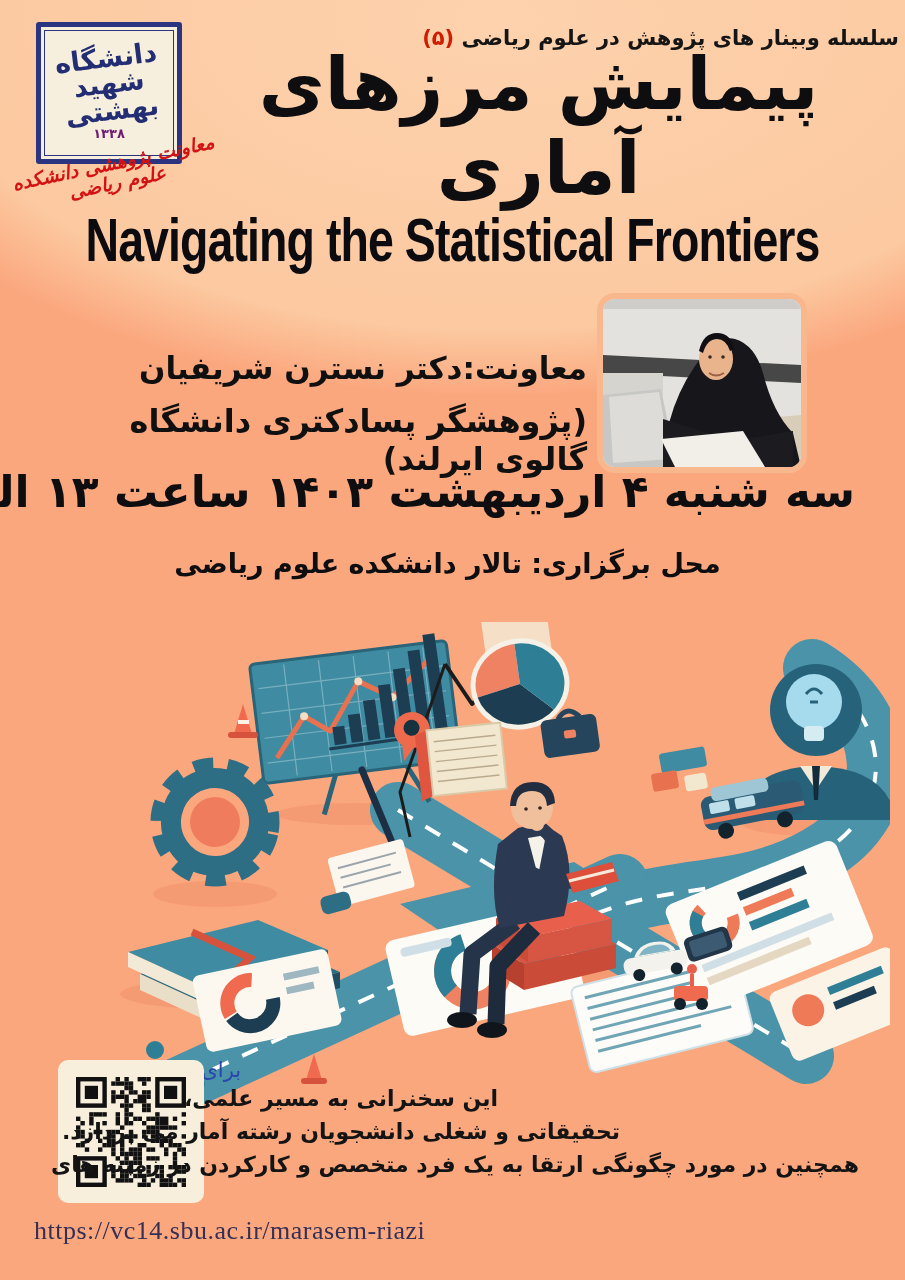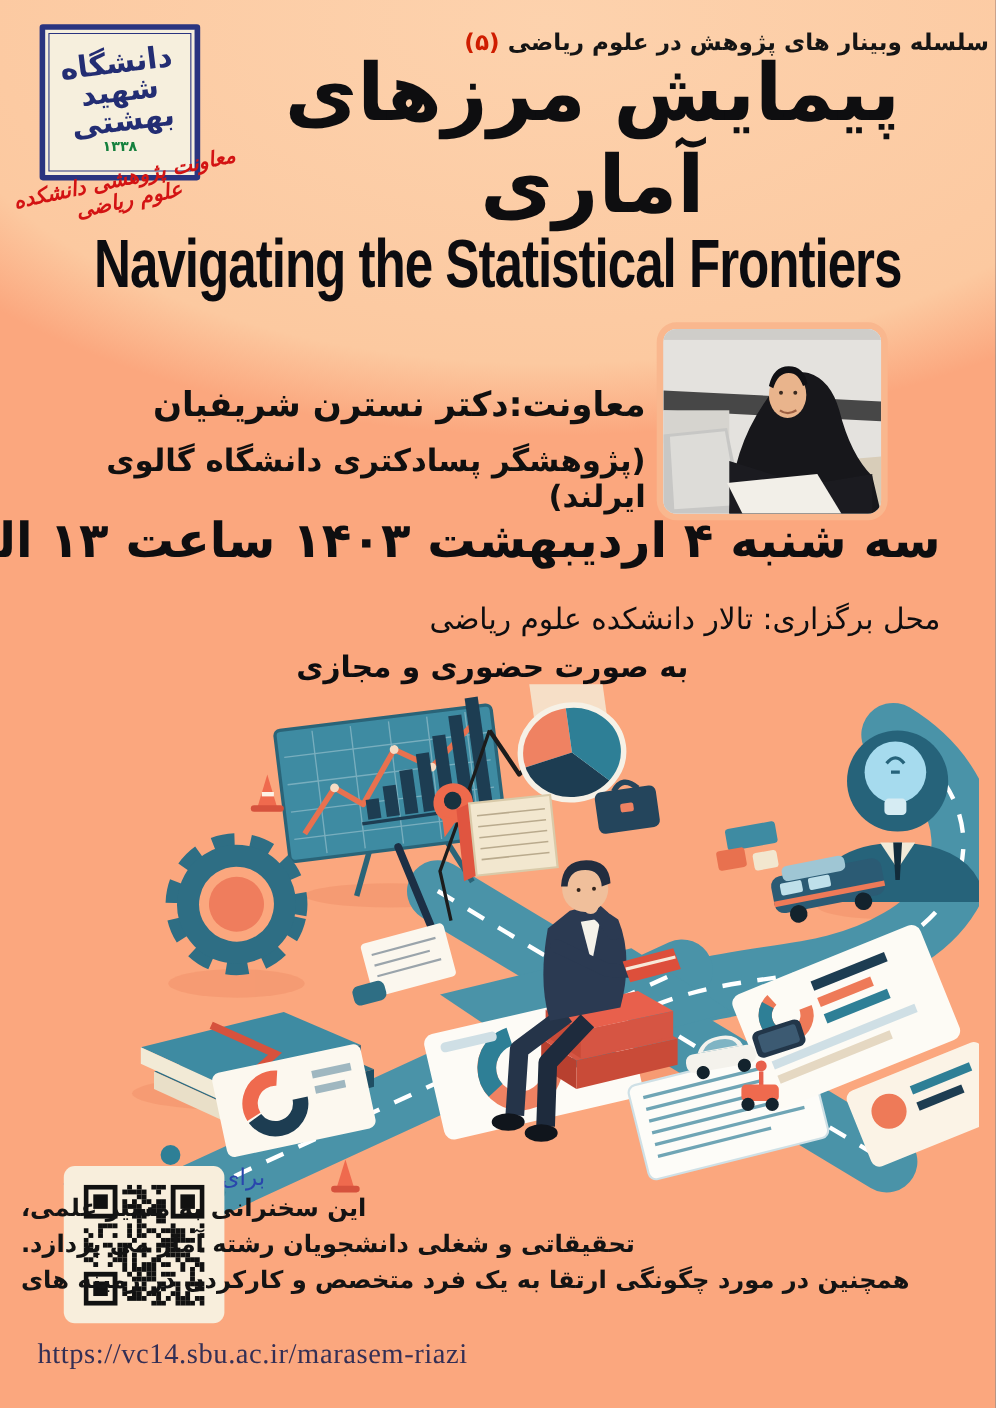--- a/index.html
+++ b/index.html
@@ -16,59 +16,59 @@
   .series{position:absolute;top:26px;right:6px;font-size:21px;font-weight:bold;color:#151515;white-space:nowrap;}
   .series .num{color:#cf1d00;}
   .logo-box{
     position:absolute;top:22px;left:36px;width:146px;height:142px;background:#f6efdd;
     border:5px solid #2a3480;border-radius:3px;box-sizing:border-box;
     display:flex;flex-direction:column;align-items:center;justify-content:center;
     box-shadow:inset 0 0 0 3px #f6efdd, inset 0 0 0 4px #2a3480;
   }
   .logo-callig{color:#232d73;font-weight:bold;text-align:center;line-height:.98;
     font-size:27px;transform:rotate(-7deg);letter-spacing:-1px;}
-  .logo-year{color:#15803d;font-size:13px;font-weight:bold;margin-top:2px;letter-spacing:2px;}
+  .logo-year{color:#701a75;font-size:13px;font-weight:bold;margin-top:2px;letter-spacing:2px;}
   .dept-callig{
     position:absolute;top:158px;left:0px;width:232px;text-align:center;
     color:#d31313;font-size:19px;font-weight:bold;font-style:italic;
     transform:rotate(-12deg);transform-origin:40% 50%;line-height:1.05;
   }
   .title-fa{position:absolute;top:42px;left:190px;right:18px;text-align:center;
     font-size:72px;font-weight:bold;color:#0e0e10;letter-spacing:-2px;}
   .title-en{
     position:absolute;top:204px;left:0;right:0;text-align:center;
     font-family:"Liberation Sans",sans-serif;font-weight:bold;font-size:50px;
     color:#0c0c10;letter-spacing:-1px;transform:scale(.93,1.24);transform-origin:50% 0;
     white-space:nowrap;
   }
   
   .photo{
     position:absolute;left:597px;top:293px;width:198px;height:168px;border-radius:18px;
     border:6px solid #f9b78e;overflow:hidden;background:#e3e1dd;box-sizing:content-box;
   }
   .speaker{position:absolute;top:350px;right:318px;width:540px;text-align:right;color:#101010;}
   .speaker .l1{font-size:31px;font-weight:bold;}
-  .speaker .l2{font-size:28px;font-weight:bold;margin-top:16px;}
+  .speaker .l2{font-size:32px;font-weight:bold;margin-top:16px;}
   .datetime{position:absolute;top:466px;left:40px;width:815px;text-align:center;
     font-size:44px;font-weight:bold;color:#0e0e10;white-space:nowrap;}
-  .venue1{position:absolute;top:548px;left:40px;width:815px;text-align:right;
-    font-size:27px;font-weight:normal;color:#0e0e10;}
+  .venue1{position:absolute;top:548px;left:40px;width:815px;text-align:center;
+    font-size:27px;font-weight:bold;color:#0e0e10;}
   .venue2{position:absolute;top:591px;left:40px;width:815px;text-align:center;
     font-size:27px;font-weight:bold;color:#0e0e10;}
   
   .illus{position:absolute;left:100px;top:622px;width:790px;height:500px;}
   
   .qr-label{position:absolute;left:36px;top:1058px;width:226px;text-align:center;
     color:#2946ad;font-size:21px;font-weight:normal;}
   .qr-box{position:absolute;left:58px;top:1060px;width:146px;height:143px;
     background:#f8eedc;border-radius:10px;}
   .qr-box svg{position:absolute;left:18px;top:17px;}
   .url{position:absolute;left:34px;top:1216px;font-family:"Liberation Serif",serif;
     font-size:26px;color:#342f55;letter-spacing:.5px;}
-  .description{position:absolute;top:1082px;right:14px;width:872px;text-align:left;
+  .description{position:absolute;top:1082px;right:14px;width:872px;text-align:center;
     font-size:22px;font-weight:bold;color:#141414;line-height:33px;}
   .description .indent{margin-left:0;margin-right:228px;}
 </style>
 </head>
 <body>
 
 <div class="poster">
 
   <div class="series fa">
     <span>سلسله وبینار های پژوهش در علوم ریاضی</span>
@@ -104,21 +104,20 @@
     </svg>
   </div>
 
   <div class="speaker fa">
     <div class="l1">معاونت:دکتر نسترن شریفیان</div>
     <div class="l2">(پژوهشگر پسادکتری دانشگاه گالوی ایرلند)</div>
   </div>
 
   <div class="datetime fa">سه شنبه ۴ اردیبهشت ۱۴۰۳ ساعت ۱۳ الی ۱۴</div>
   <div class="venue1 fa">محل برگزاری: تالار دانشکده علوم ریاضی</div>
-  <div class="venue2 fa">به صورت حضوری و مجازی</div>
 
   <svg class="illus" viewBox="0 0 790 500">
 
     <g fill="#ef8e66" opacity=".45">
       <ellipse cx="115" cy="272" rx="62" ry="13"></ellipse>
       <ellipse cx="255" cy="192" rx="78" ry="11"></ellipse>
       <ellipse cx="715" cy="202" rx="72" ry="12"></ellipse>
       <ellipse cx="130" cy="372" rx="110" ry="16"></ellipse>
       <ellipse cx="430" cy="348" rx="140" ry="18"></ellipse>
     </g>

